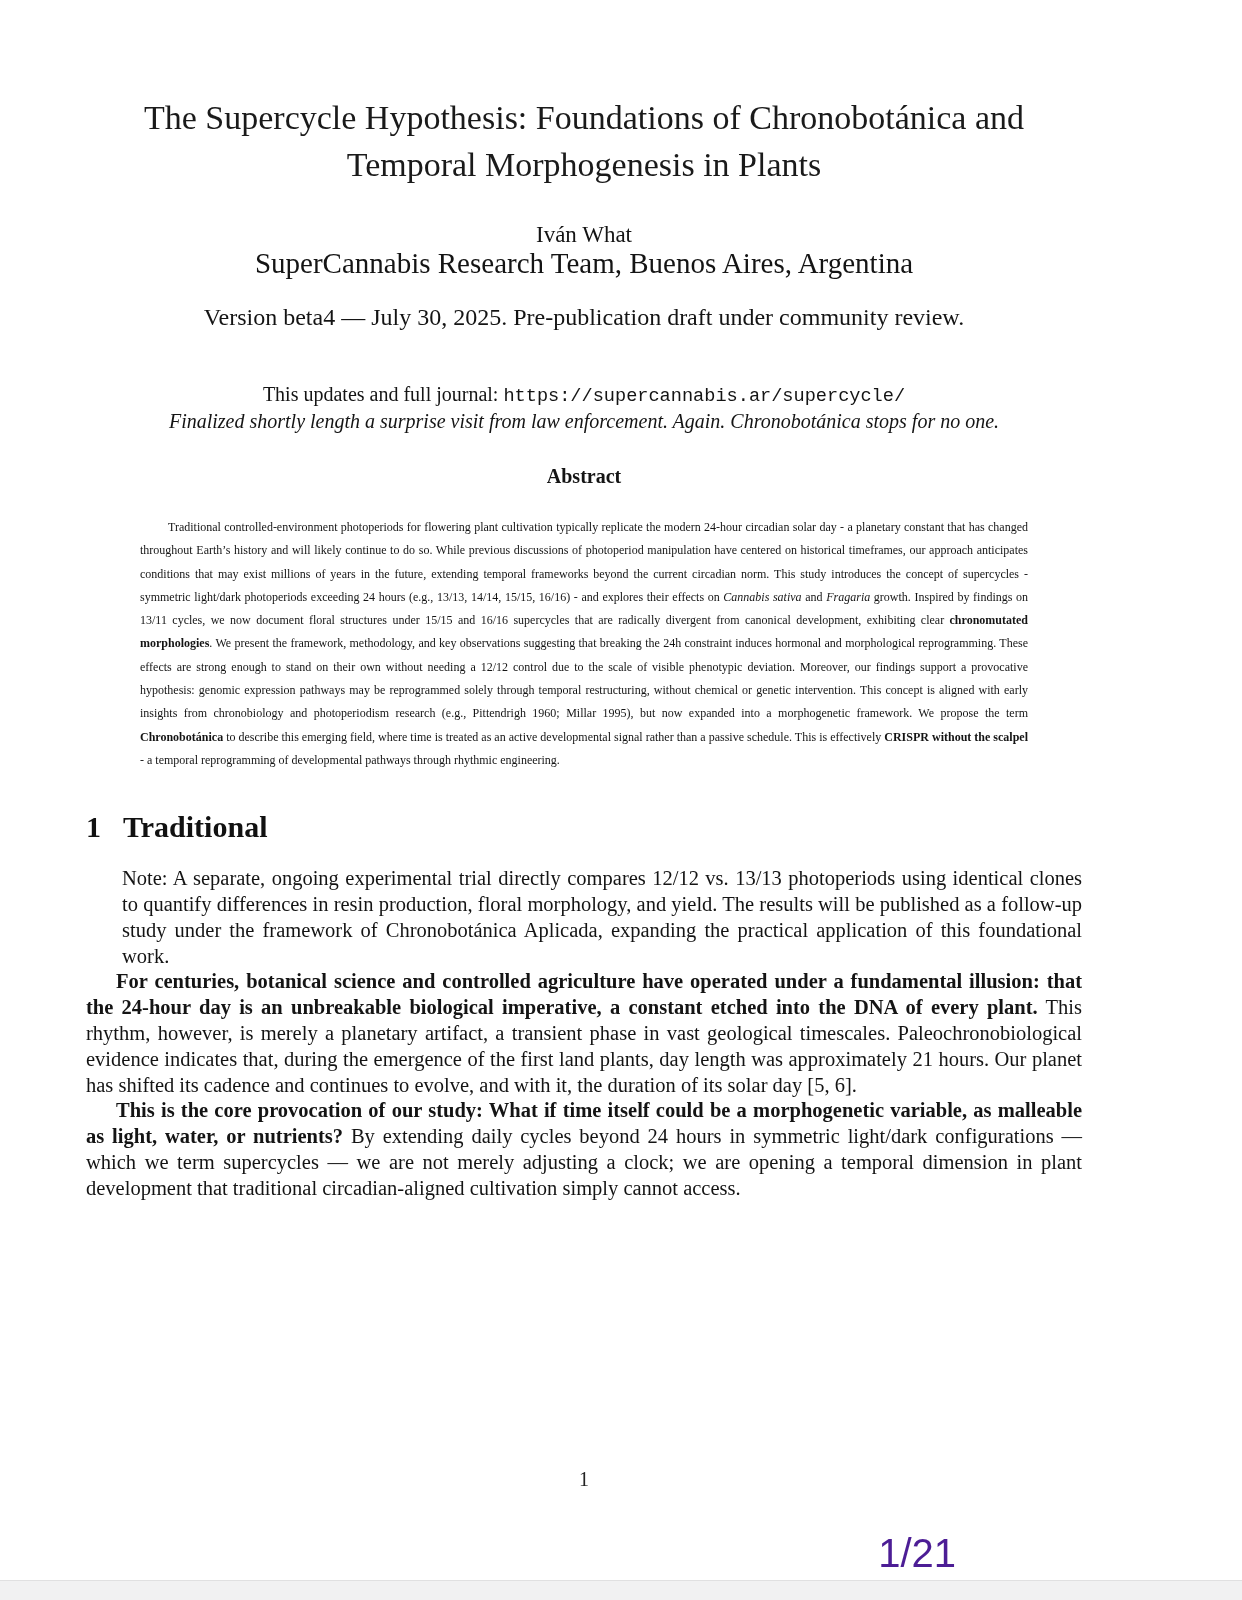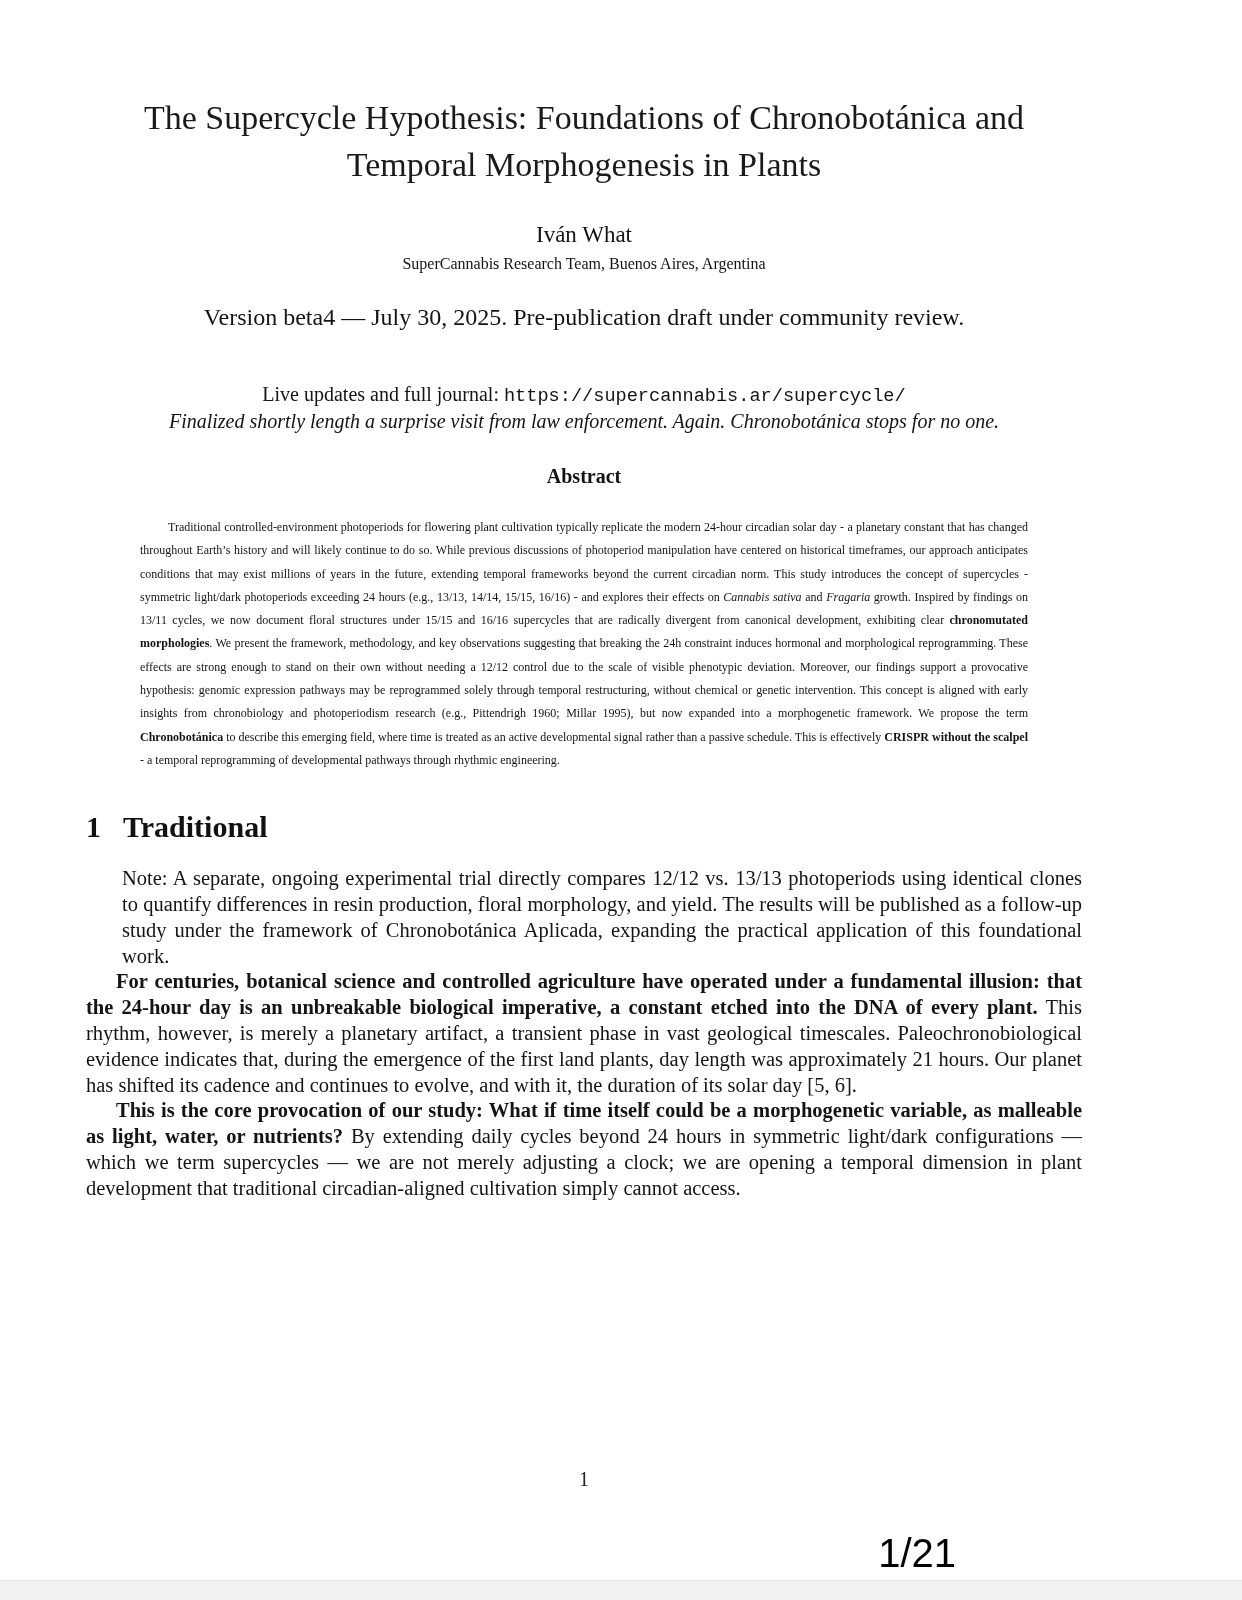--- a/index.html
+++ b/index.html
@@ -33,21 +33,21 @@
     color: #1a1a1a;
   }
   .author {
     margin-top: 32px;
     text-align: center;
     font-size: 23px;
     line-height: 29px;
   }
   .affiliation {
     text-align: center;
-    font-size: 16px;
+    font-size: 29px;
     line-height: 29px;
   }
   .version-line {
     margin-top: 24px;
     text-align: center;
     font-size: 24px;
     line-height: 30px;
   }
   .links-line {
     margin-top: 50px;
@@ -114,21 +114,21 @@
     font-size: 20px;
     color: #222;
   }
   .page-indicator {
     position: absolute;
     right: 42px;
     top: 1532px;
     font-family: "Liberation Sans", sans-serif;
     font-size: 40px;
     line-height: 42px;
-    color: #000000;
+    color: #4c1d95;
   }
   .bottom-bar {
     position: absolute;
     left: 0;
     bottom: 0;
     width: 1242px;
     height: 19px;
     background: #f1f1f2;
     border-top: 1px solid #e0e0e1;
   }
@@ -141,21 +141,21 @@
   <div class="page-content">
 
     <div class="paper-title">The Supercycle Hypothesis: Foundations of Chronobotánica and
 Temporal Morphogenesis in Plants</div>
 
     <div class="author">Iván What</div>
     <div class="affiliation">SuperCannabis Research Team, Buenos Aires, Argentina</div>
 
     <div class="version-line">Version beta4 — July 30, 2025. Pre-publication draft under community review.</div>
 
-    <div class="links-line"><span class="run-r">Live updates and full journal: </span><span class="run-m">https://supercannabis.ar/supercycle/</span></div>
+    <div class="links-line"><span class="run-r">This updates and full journal: </span><span class="run-m">https://supercannabis.ar/supercycle/</span></div>
     <div class="finalized-note">Finalized shortly length a surprise visit from law enforcement. Again. Chronobotánica stops for no one.</div>
 
     <div class="abstract-heading">Abstract</div>
     <p class="abstract-body"><span class="run-r">Traditional controlled-environment photoperiods for flowering plant cultivation typically replicate the modern 24-hour circadian solar day - a planetary constant that has changed throughout Earth’s history and will likely continue to do so. While previous discussions of photoperiod manipulation have centered on historical timeframes, our approach anticipates conditions that may exist millions of years in the future, extending temporal frameworks beyond the current circadian norm. This study introduces the concept of supercycles - symmetric light/dark photoperiods exceeding 24 hours (e.g., 13/13, 14/14, 15/15, 16/16) - and explores their effects on </span><span class="run-i">Cannabis sativa</span><span class="run-r"> and </span><span class="run-i">Fragaria</span><span class="run-r"> growth. Inspired by findings on 13/11 cycles, we now document floral structures under 15/15 and 16/16 supercycles that are radically divergent from canonical development, exhibiting clear </span><span class="run-b">chronomutated morphologies</span><span class="run-r">. We present the framework, methodology, and key observations suggesting that breaking the 24h constraint induces hormonal and morphological reprogramming. These effects are strong enough to stand on their own without needing a 12/12 control due to the scale of visible phenotypic deviation. Moreover, our findings support a provocative hypothesis: genomic expression pathways may be reprogrammed solely through temporal restructuring, without chemical or genetic intervention. This concept is aligned with early insights from chronobiology and photoperiodism research (e.g., Pittendrigh 1960; Millar 1995), but now expanded into a morphogenetic framework. We propose the term </span><span class="run-b">Chronobotánica</span><span class="run-r"> to describe this emerging field, where time is treated as an active developmental signal rather than a passive schedule. This is effectively </span><span class="run-b">CRISPR without the scalpel</span><span class="run-r"> - a temporal reprogramming of developmental pathways through rhythmic engineering.</span></p>
 
     <div class="section-heading">
       <span class="section-number">1</span><span class="section-title">Traditional</span>
     </div>
 
     <p class="body-par first"><span class="run-r">Note: A separate, ongoing experimental trial directly compares 12/12 vs. 13/13 photoperiods using identical clones to quantify differences in resin production, floral morphology, and yield. The results will be published as a follow-up study under the framework of Chronobotánica Aplicada, expanding the practical application of this foundational work.</span></p>

